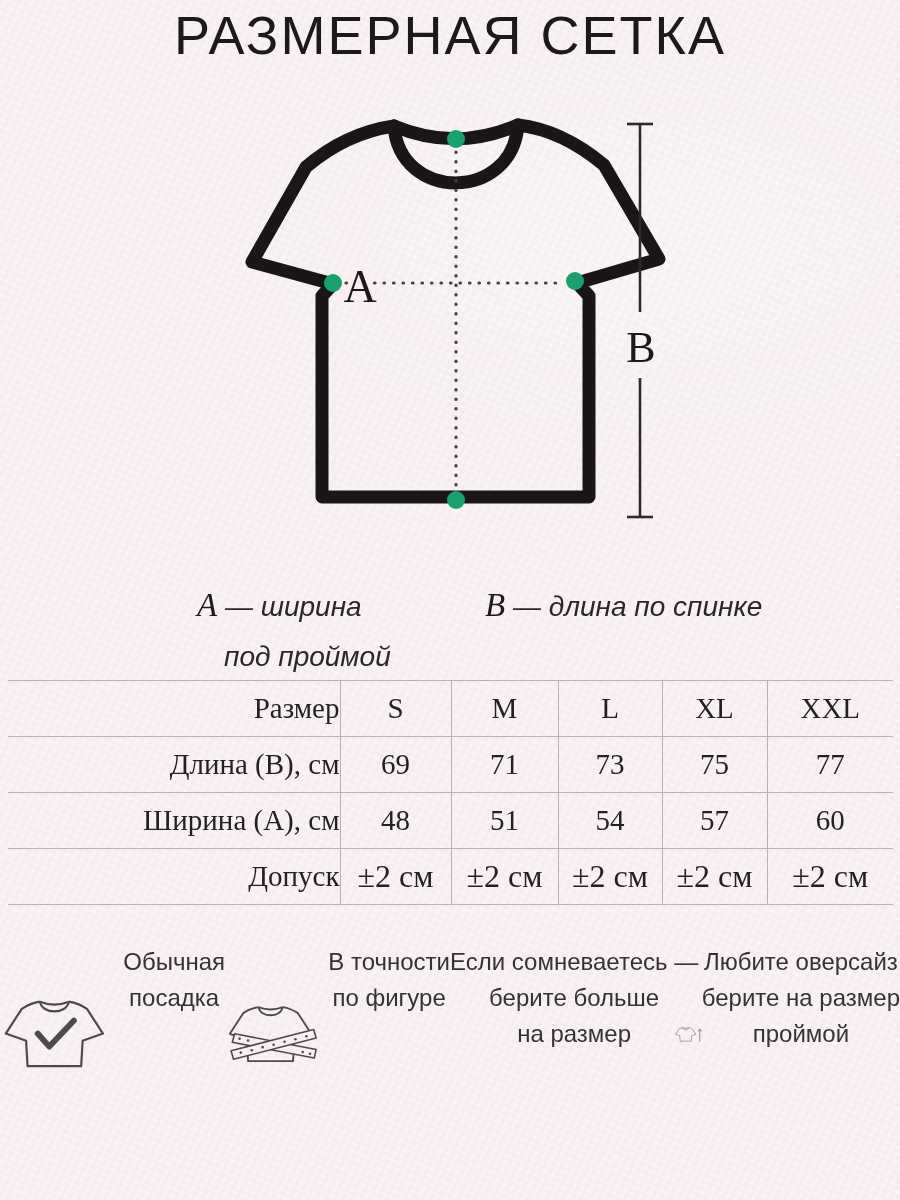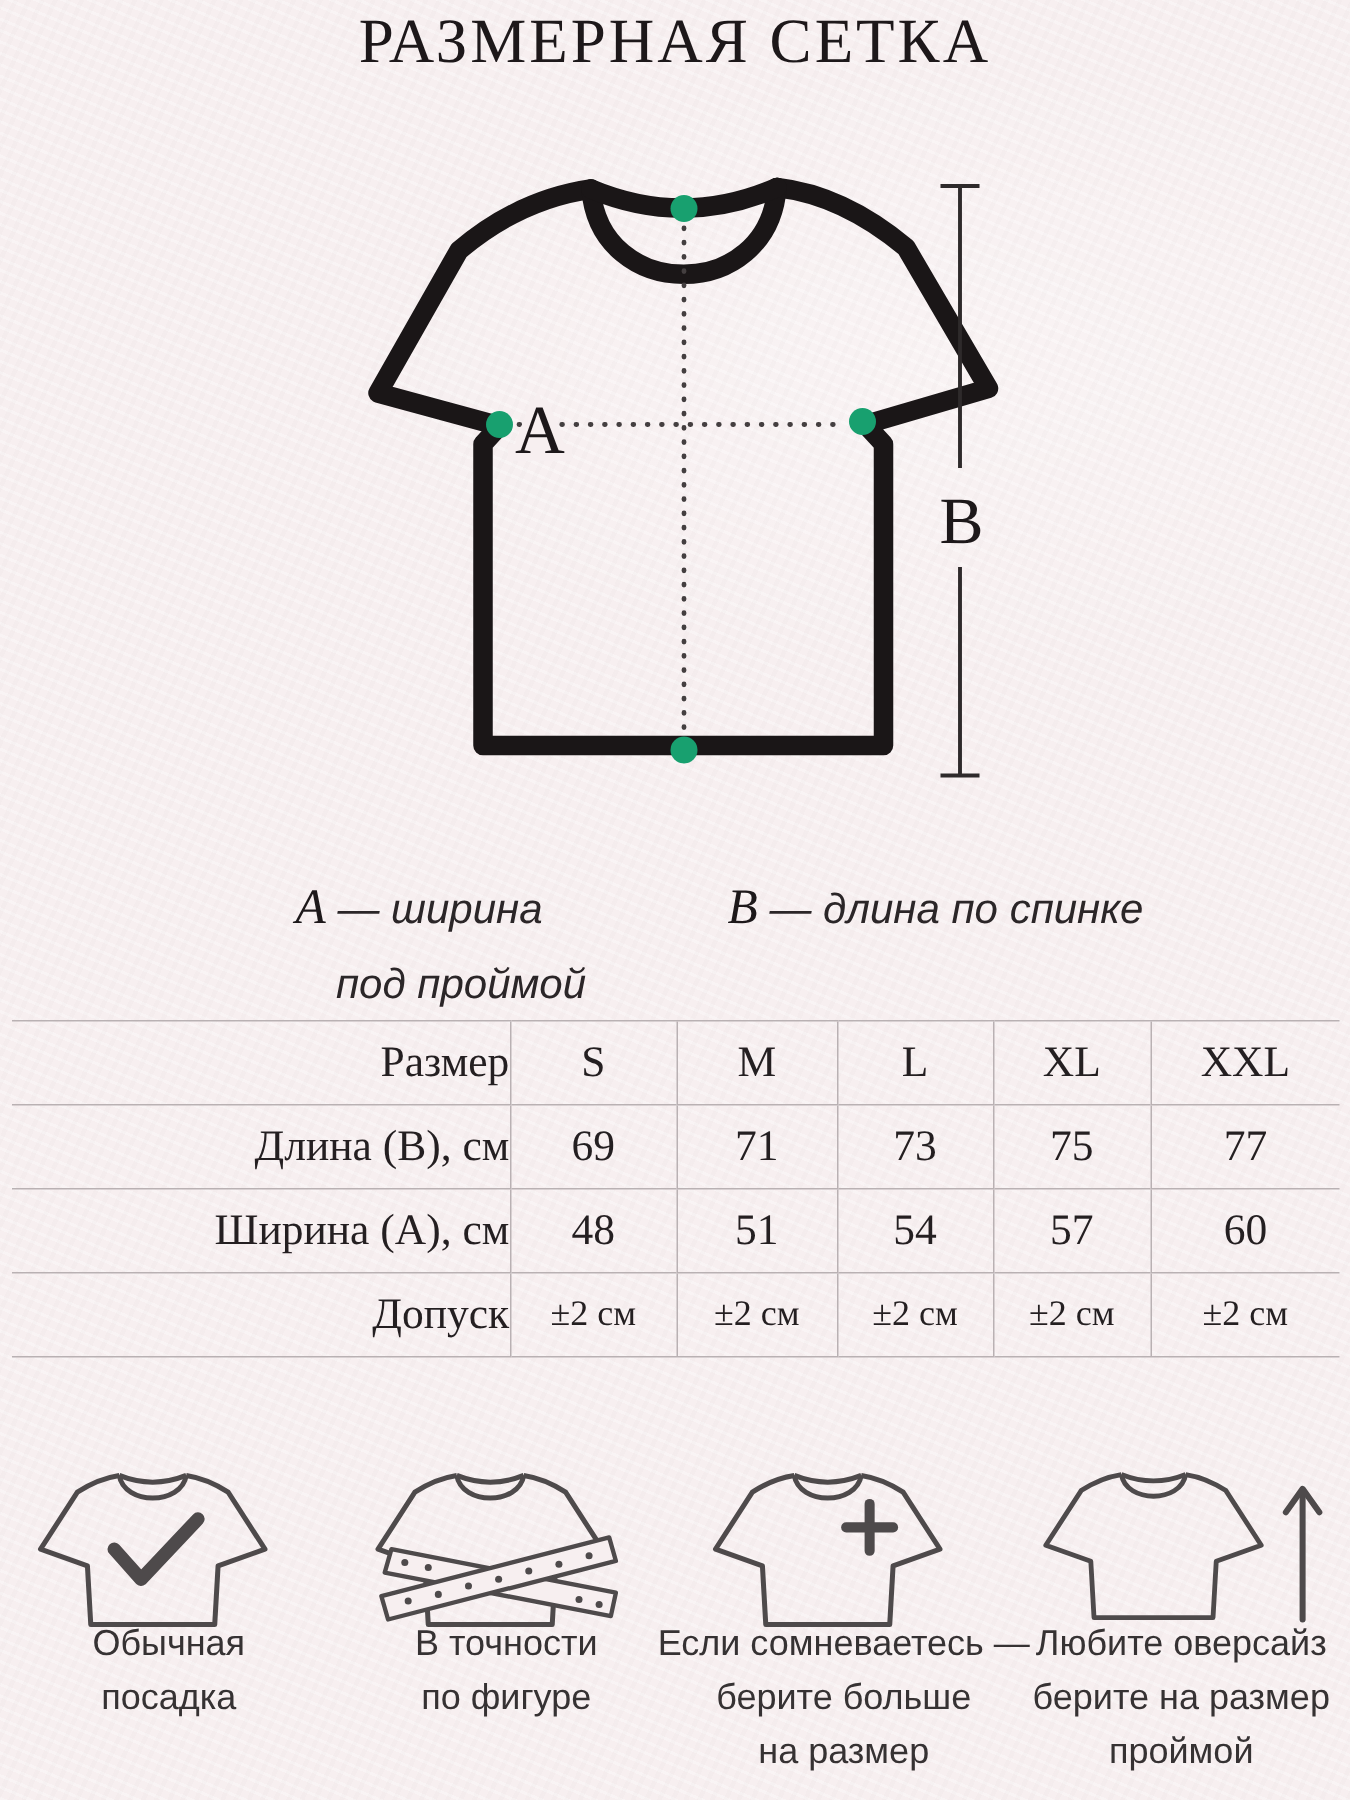--- a/index.html
+++ b/index.html
@@ -8,22 +8,22 @@
     position:relative;width:900px;height:1200px;overflow:hidden;
     background-color:#f7eff0;
     background-image:
       repeating-linear-gradient(115deg, rgba(0,0,0,0.013) 0 3px, rgba(0,0,0,0) 3px 8px),
       repeating-linear-gradient(23deg, rgba(255,255,255,0.30) 0 2px, rgba(255,255,255,0) 2px 7px),
       radial-gradient(ellipse 600px 300px at 70% 20%, rgba(255,255,255,0.25), rgba(255,255,255,0) 70%);
     color:#241f21;
   }
   .title{
     position:absolute;top:4px;left:0;width:900px;text-align:center;
-    font-family:Liberation Serif, serif;
-    font-size:42px;letter-spacing:2px;font-weight:normal;color:#1d181a;
+    font-family:Liberation Sans, sans-serif;
+    font-size:54px;letter-spacing:2px;font-weight:normal;color:#1d181a;
   }
   .diagram{position:absolute;top:90px;left:0;}
   .legend{position:absolute;top:580px;left:0;width:900px;height:90px;}
   .legend-item{position:absolute;font-size:28px;color:#2b2628;line-height:50px;font-style:italic;}
   .legend-item .letter{font-family:"Liberation Serif","DejaVu Serif",serif;font-size:33px;color:#1d181a;}
   .legend-a{left:197px;top:0;}
   .legend-b{left:485px;top:0;}
   .legend-line2{margin-left:27px;}
   .size-table{
     position:absolute;top:680px;left:8px;width:885px;
@@ -31,23 +31,23 @@
     font-family:"Liberation Serif","DejaVu Serif",serif;
     font-size:29px;color:#241f21;
   }
   .size-table td{
     height:55px;border-top:1px solid #b9b1b3;
     text-align:center;vertical-align:middle;padding:0;
   }
   .size-table tr:last-child td{border-bottom:1px solid #b9b1b3;}
   .size-table td + td{border-left:1px solid #b9b1b3;}
   .size-table td.rowlabel{text-align:right;padding-left:24px;}
-  .size-table td.tol{font-size:24px;}
+  .size-table td.tol{font-size:32px;}
   .tips{position:absolute;top:952px;left:0;width:900px;display:flex;}
-  .tip{width:225px;display:flex;flex-direction:column;align-items:center;padding-top:16px;}
+  .tip{width:225px;display:flex;flex-direction:row;padding-top:16px;}
   .tip svg{display:block;}
   .tip-caption{
     margin-top:-24px;text-align:center;font-size:24px;line-height:36px;
     color:#363233;white-space:nowrap;
   }
 </style>
 </head>
 <body>
 
 <div class="page">

